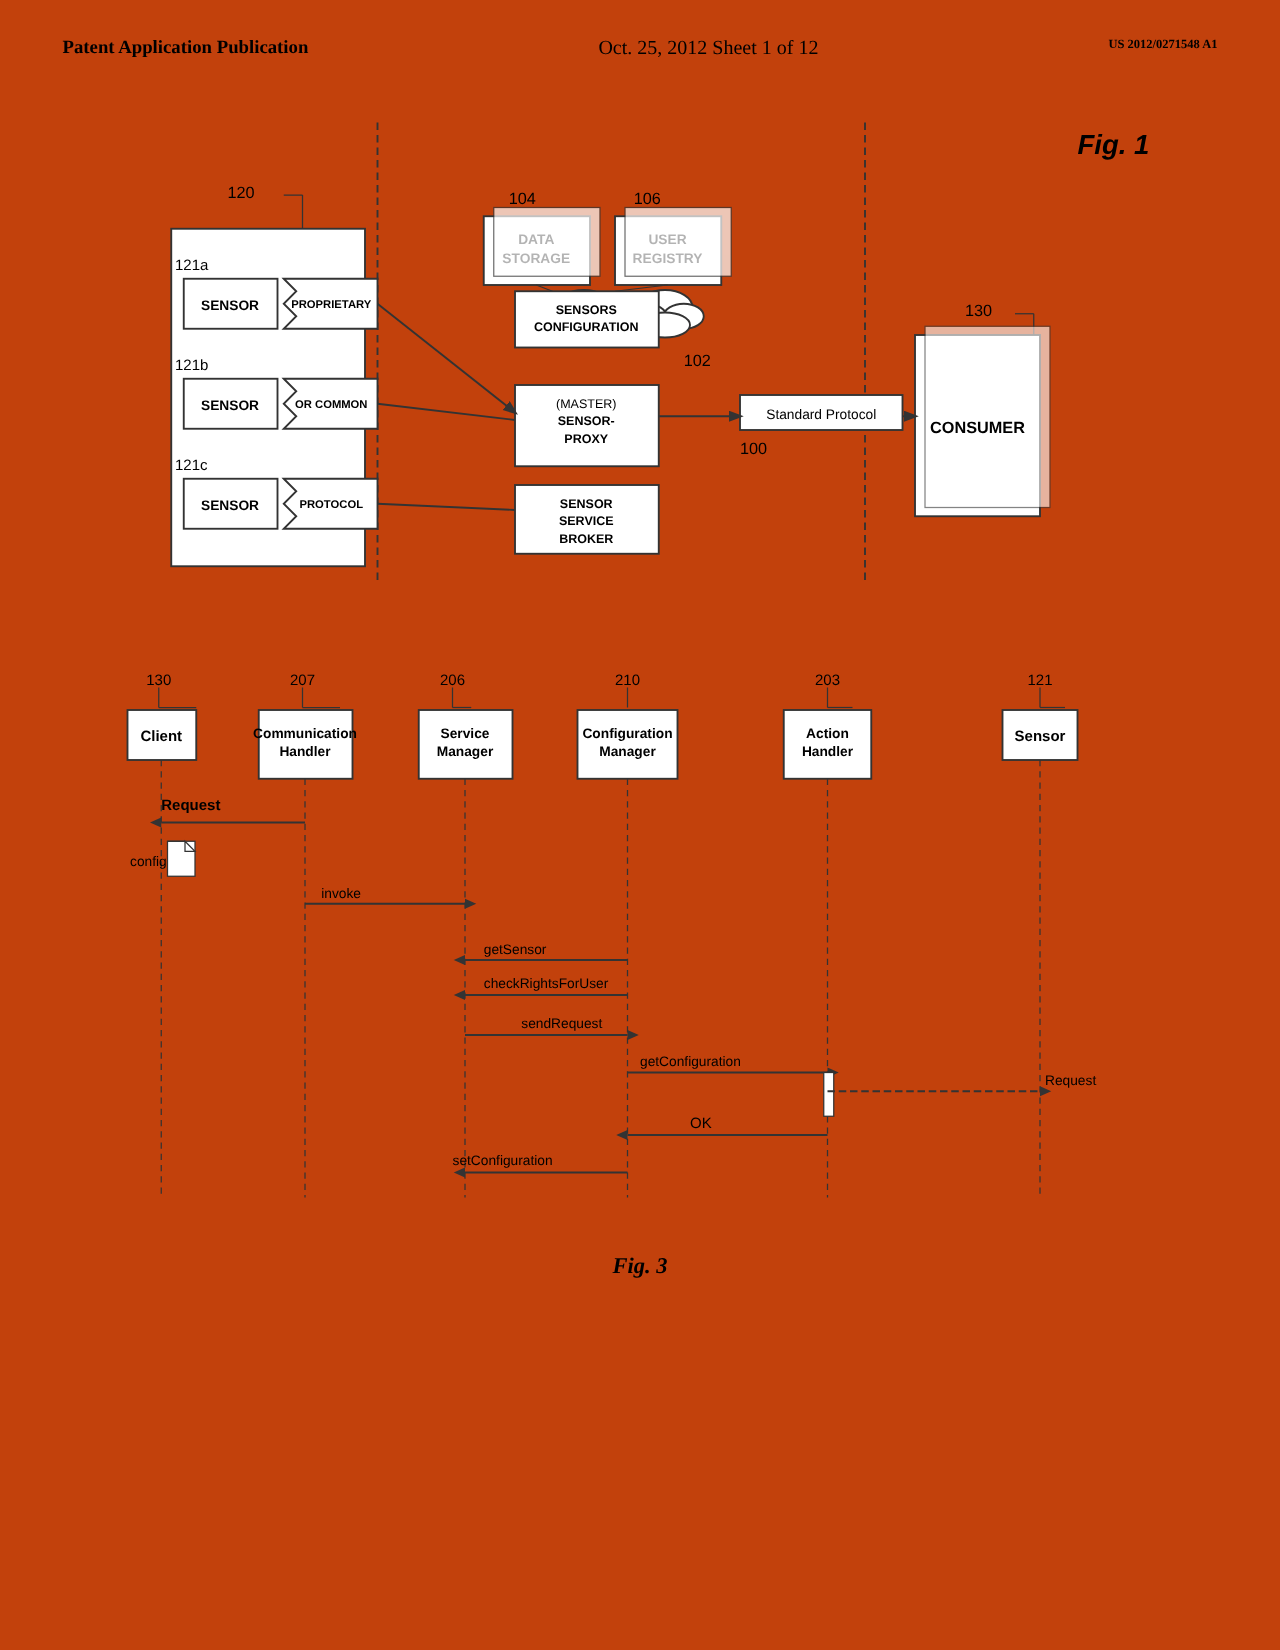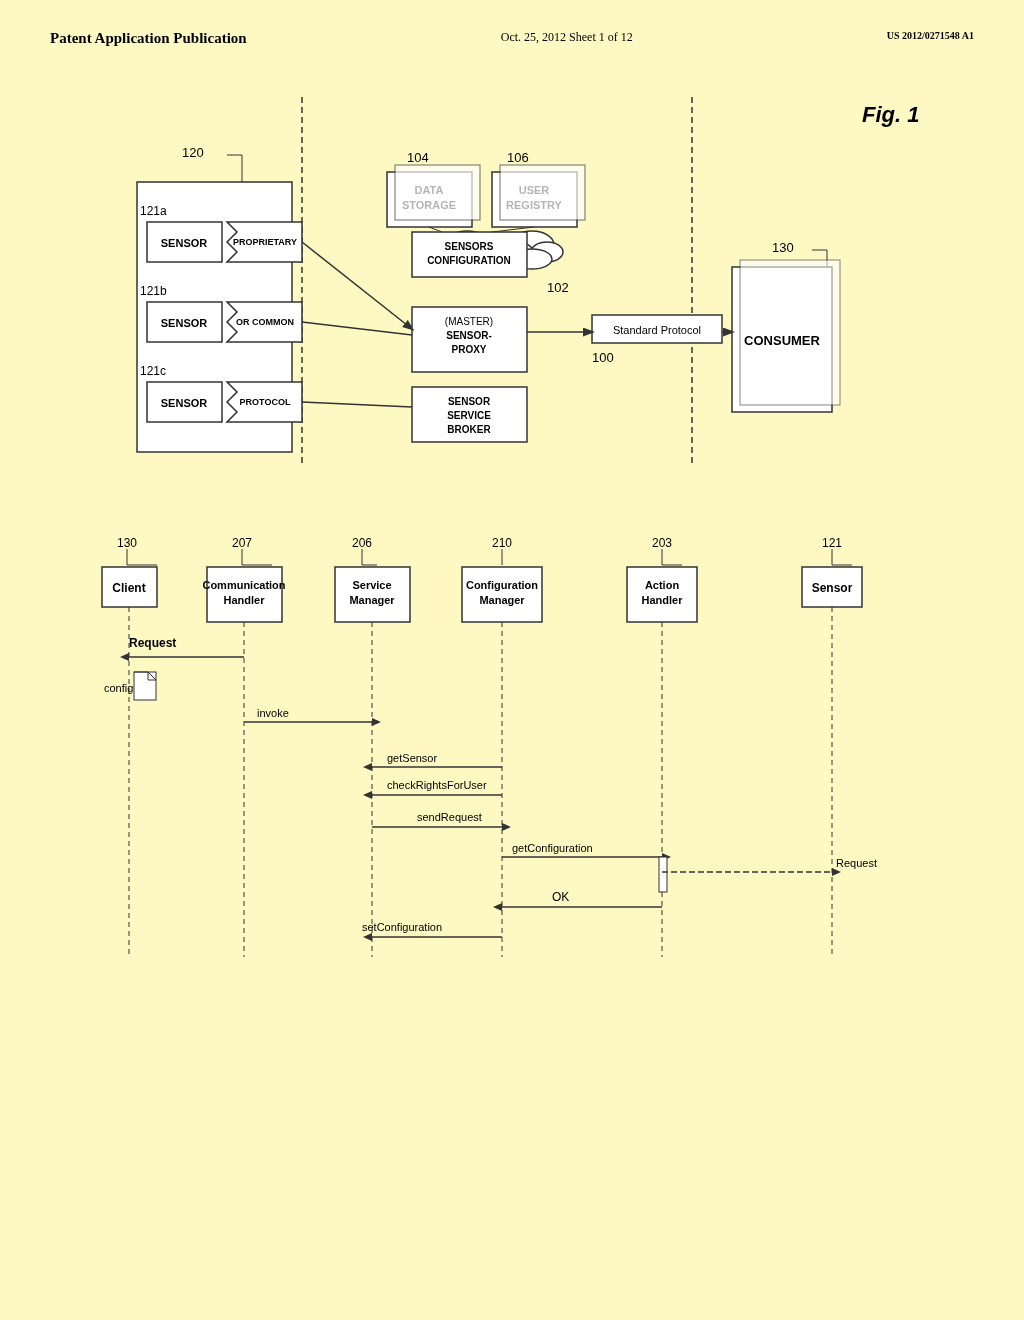--- a/index.html
+++ b/index.html
@@ -8,40 +8,40 @@
       font-family: 'Times New Roman', Times, serif;
       width: 1024px;
       min-height: 1320px;
       position: relative;
       overflow: hidden;
     }
 
     .page {
       width: 1024px;
       min-height: 1320px;
-      background: #fef9c3;
+      background: #c2410c;
       position: relative;
       padding: 30px 50px;
     }
 
     
     .header {
       display: flex;
       justify-content: space-between;
       align-items: flex-start;
       margin-bottom: 20px;
       font-size: 14px;
     }
     .header-left {
       font-weight: bold;
       font-size: 15px;
     }
     .header-center {
       text-align: left;
-      font-size: 12px;
+      font-size: 16px;
     }
     .header-right {
       font-size: 10px;
       font-weight: bold;
     }
 
     
     .fig1-container {
       position: relative;
       width: 880px;
@@ -301,15 +301,18 @@
       <line x1="300" y1="410" x2="430" y2="410" stroke="#333" stroke-width="1.5"></line>
       <polygon points="300,406 300,414 291,410" fill="#333"></polygon>
 
       <defs>
         <marker id="arrowHead" markerWidth="8" markerHeight="8" refX="6" refY="3" orient="auto">
           <path d="M0,0 L0,6 L8,3 z" fill="#333"></path>
         </marker>
       </defs>
     </svg>
 
+    <div style="position: absolute; bottom: -35px; left: 0; right: 0; text-align: center;">
+      <span class="fig-label">Fig. 3</span>
+    </div>
   </div>
 
 </div>
 
 </body></html>

